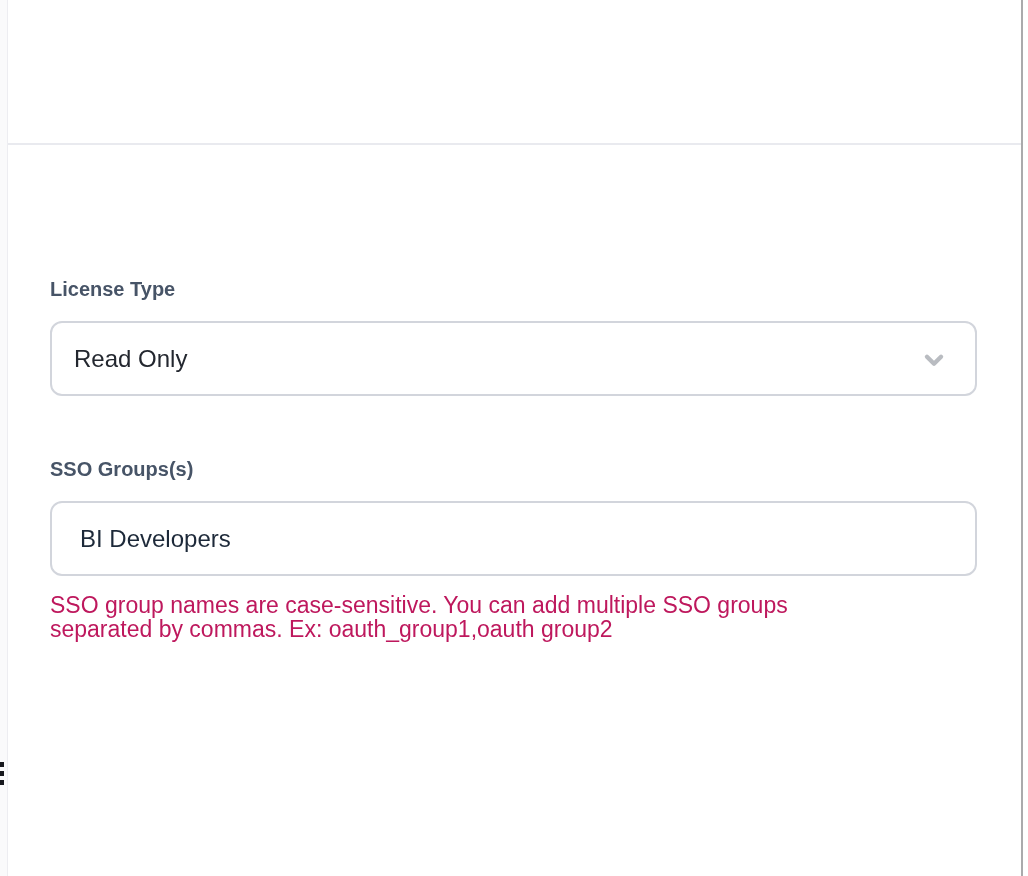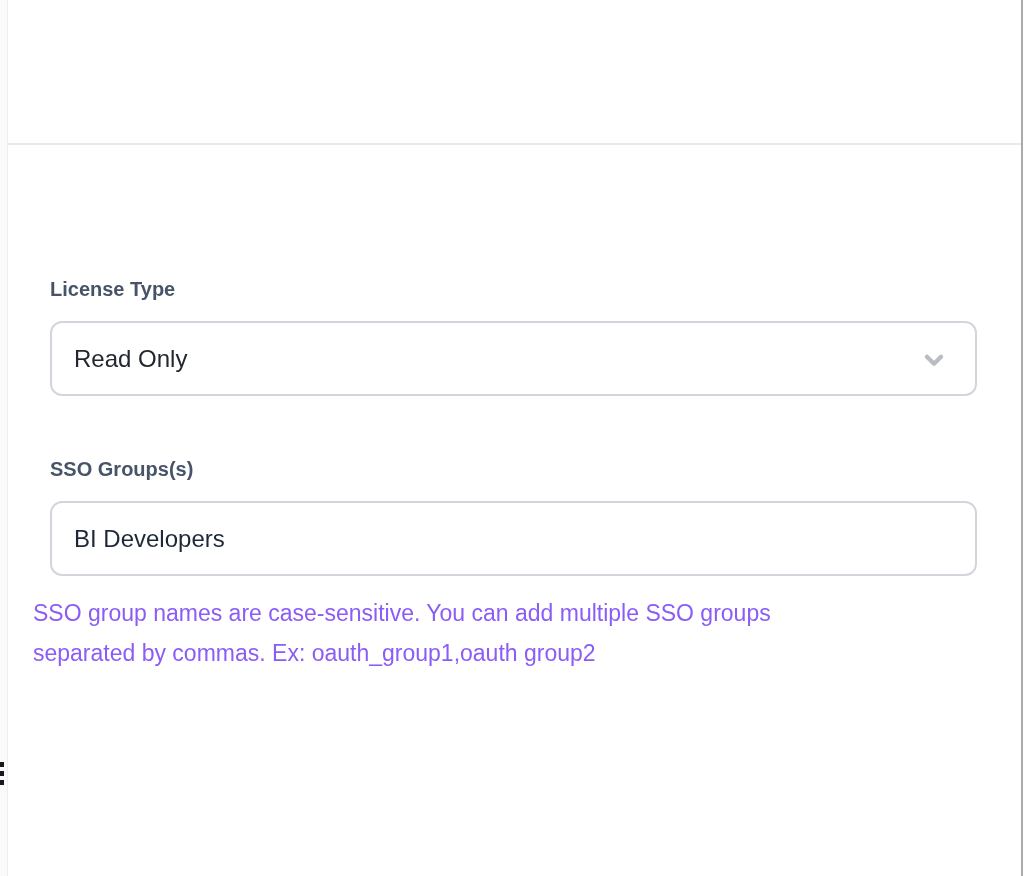--- a/index.html
+++ b/index.html
@@ -130,31 +130,31 @@
     right: 28px;
     top: 24px;
     width: 26px; height: 26px;
   }
 
   .sso-input {
     top: 356px;
     font-family: "Liberation Sans", "DejaVu Sans", sans-serif;
     font-size: 24px;
     color: #1d2939;
-    padding-left: 22px;
+    padding-left: 28px;
     outline: none;
   }
 
   .help-text {
     position: absolute;
-    left: 25px; top: 448px;
+    left: 42px; top: 448px;
     width: 880px;
     font-size: 23px;
-    line-height: 40px;
-    color: #8b5cf6;
+    line-height: 24px;
+    color: #be185d;
     white-space: pre-line;
   }
 </style>
 </head>
 <body>
 
 <div class="screen">
 
   <div class="page-left-strip"></div>
 

